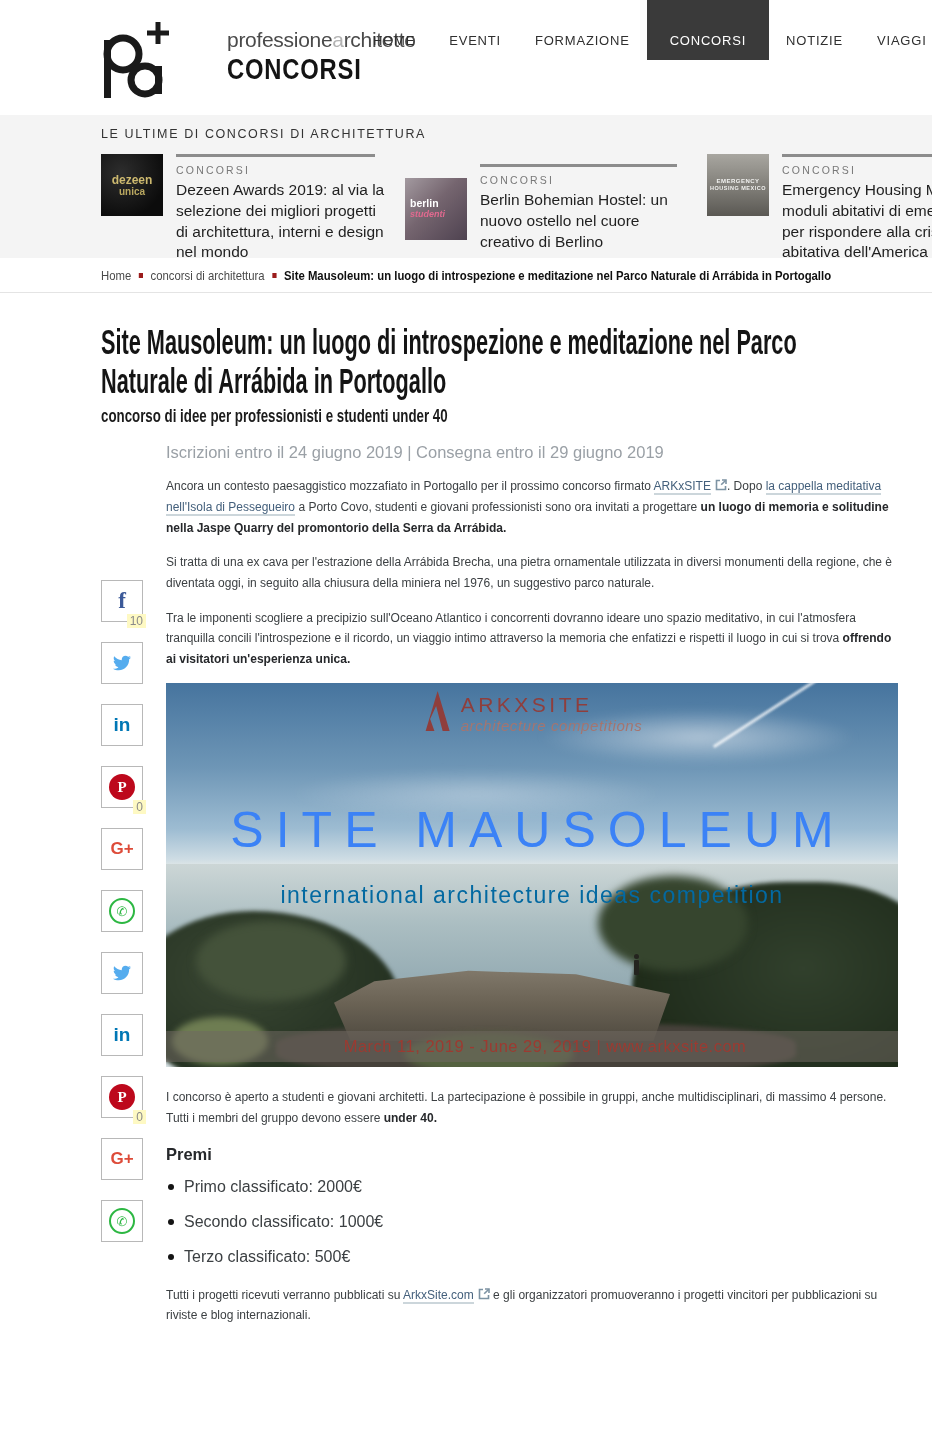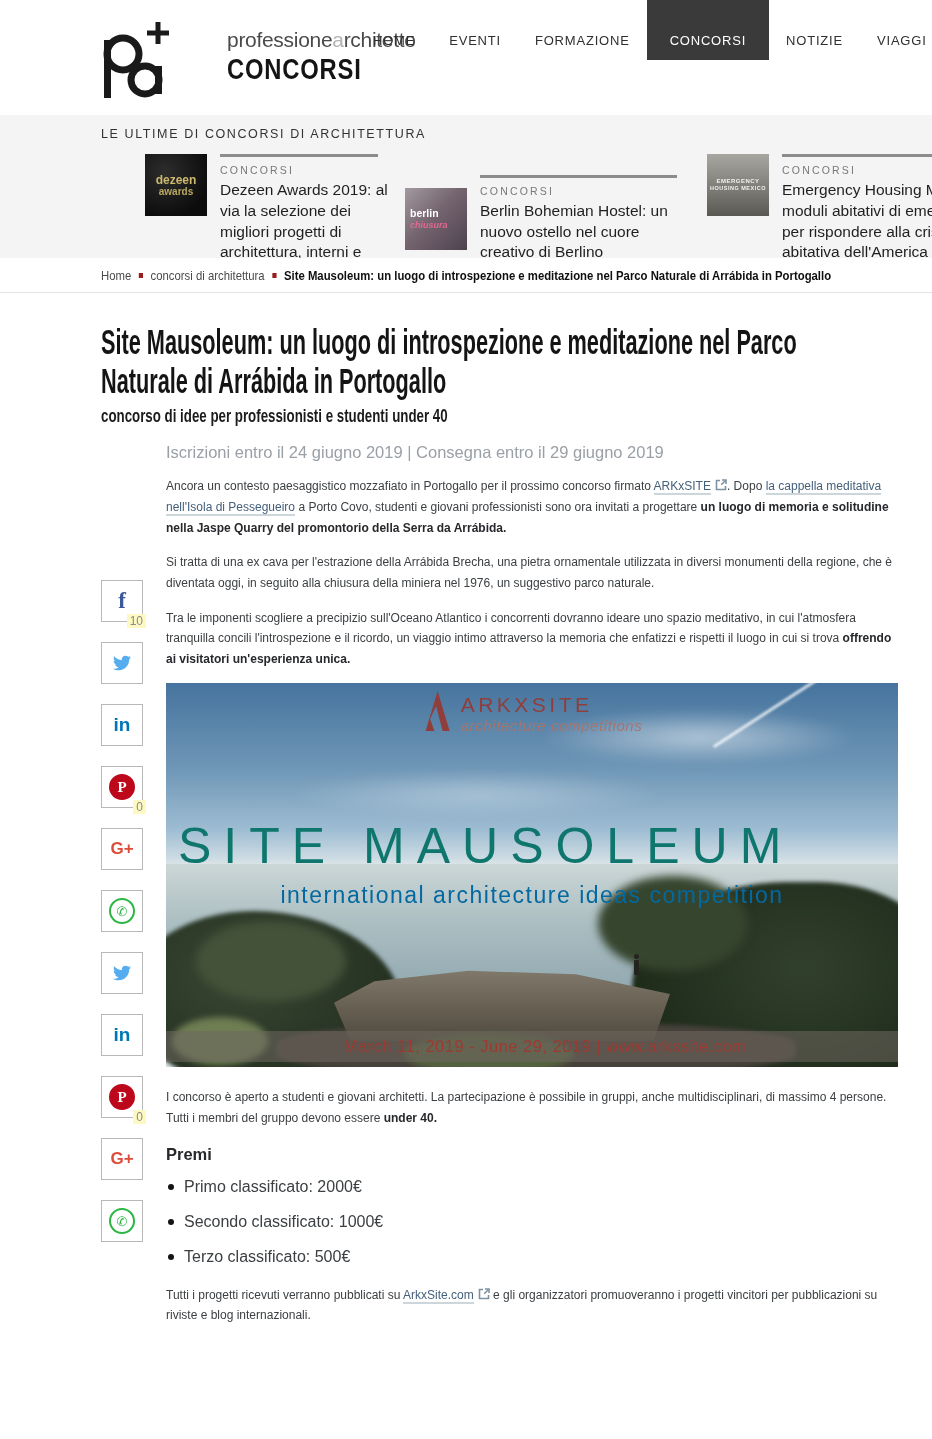--- a/index.html
+++ b/index.html
@@ -22,21 +22,21 @@
 
   
   .news { position:absolute; top:115px; left:0; width:932px; height:143px; background:#f4f4f4; }
   .news-title { position:absolute; left:101px; top:12px; font-size:12.5px; letter-spacing:1.6px; color:#333; }
   .cards { position:absolute; left:101px; top:39px; display:flex; gap:15px; width:1000px; }
   .card { display:flex; gap:13px; cursor:pointer; }
   .card-1 { width:289px; } .card-2 { width:287px;align-items:center; } .card-3 { width:290px; }
   .thumb { width:62px; height:62px; flex:none; overflow:hidden; display:flex;
            flex-direction:column; justify-content:center; }
   .thumb-1 { background:radial-gradient(circle at 32% 30%, #2d2d2d, #0c0c0c 75%);
-             align-items:center; color:#cdb96f; font-weight:700;margin-left:44px; }
+             align-items:center; color:#cdb96f; font-weight:700; }
   .thumb-1 .t1 { font-size:12px; line-height:1; }
   .thumb-1 .t2 { font-size:10px; color:#b9a75f; line-height:1.1; }
   .thumb-2 { background:linear-gradient(135deg,#a39aa0 0%, #75656f 45%, #4e4250 100%);
              padding-left:5px; color:#fff; font-weight:700; }
   .thumb-2 .t1 { font-size:10.5px; line-height:1.2; }
   .thumb-2 .t2 { font-size:9px; color:#e0698f; font-style:italic; line-height:1.2; }
   .thumb-3 { background:linear-gradient(180deg,#a8a6a0,#7b7973 60%,#5a5853);
              align-items:center; color:#f2f2f0; font-weight:700; text-align:center; }
   .thumb-3 .t1 { font-size:6px; letter-spacing:.5px; line-height:1.4; }
   .thumb-3 .t2 { font-size:5.5px; letter-spacing:.5px; line-height:1.4; }
@@ -124,22 +124,22 @@
   .bush-2 { position:absolute; left:238px; bottom:-8px; width:170px; height:42px; border-radius:50%;
       background:#556240; filter:blur(3px); }
   .person { position:absolute; left:468px; bottom:92px; width:5px; height:15px;
       background:#24241f; border-radius:1px; }
   .person::before { content:''; position:absolute; top:-6px; left:0; width:5px; height:5px;
       border-radius:50%; background:#24241f; }
   .hero-brand { position:absolute; top:7px; left:50%; transform:translateX(-50%);
       display:flex; gap:9px; align-items:center; }
   .hero-brand-name { font-size:21px; letter-spacing:3.5px; color:#8f3e3c; line-height:1.15; }
   .hero-brand-sub { font-size:15px; letter-spacing:.6px; color:#a5756f;font-style:italic; }
-  .hero-name { position:absolute; top:134px; width:100%; font-size:50px;
-      color:#0f766e; letter-spacing:12px; text-indent:12px; font-weight:400; }
+  .hero-name { position:absolute; top:118px; width:100%; text-align:center; font-size:50px;
+      color:#3b82f6; letter-spacing:12px; text-indent:12px; font-weight:400; }
   .hero-sub { position:absolute; top:199px; width:100%; text-align:center; font-size:23px;
       color:#0369a1; letter-spacing:1.5px; font-weight:400; }
   .hero-band { position:absolute; left:0; right:0; bottom:5px; height:31px;
       background:rgba(112,104,97,.55); display:flex; align-items:center; justify-content:center;padding-left:26px; }
   .hero-band-text { font-size:16.5px; letter-spacing:.5px; color:#9c3a31; }
 
   
   .prizes-heading { font-size:16.5px; font-weight:700; color:#26282b; margin:16px 0 12px; }
   .prizes { list-style:none; margin-bottom:16px; }
   .prizes li { position:relative; padding-left:18px; font-size:16px; color:#3c4043;
@@ -178,33 +178,33 @@
   </div>
 </div>
 
 <div class="news">
   <div class="news-title">LE ULTIME DI CONCORSI DI ARCHITETTURA</div>
   <div class="cards">
 
     <div class="card card-1">
       <div class="thumb thumb-1">
         <span class="t1">dezeen</span>
-        <span class="t2">awards</span>
+        <span class="t2">unica</span>
       </div>
       <div class="card-text">
         <div class="card-bar"></div>
         <div class="card-cat">CONCORSI</div>
         <div class="card-headline">Dezeen Awards 2019: al via la selezione dei migliori progetti di architettura, interni e design nel mondo</div>
       </div>
     </div>
 
     <div class="card card-2">
       <div class="thumb thumb-2">
         <span class="t1">berlin</span>
-        <span class="t2">chiusura</span>
+        <span class="t2">studenti</span>
       </div>
       <div class="card-text">
         <div class="card-bar"></div>
         <div class="card-cat">CONCORSI</div>
         <div class="card-headline">Berlin Bohemian Hostel: un nuovo ostello nel cuore creativo di Berlino</div>
       </div>
     </div>
 
     <div class="card card-3">
       <div class="thumb thumb-3">

